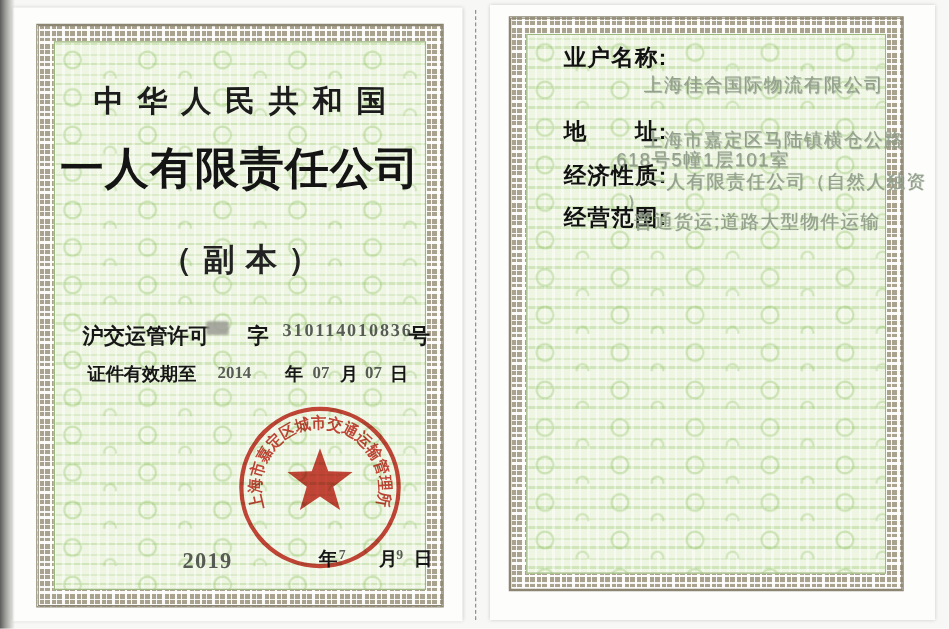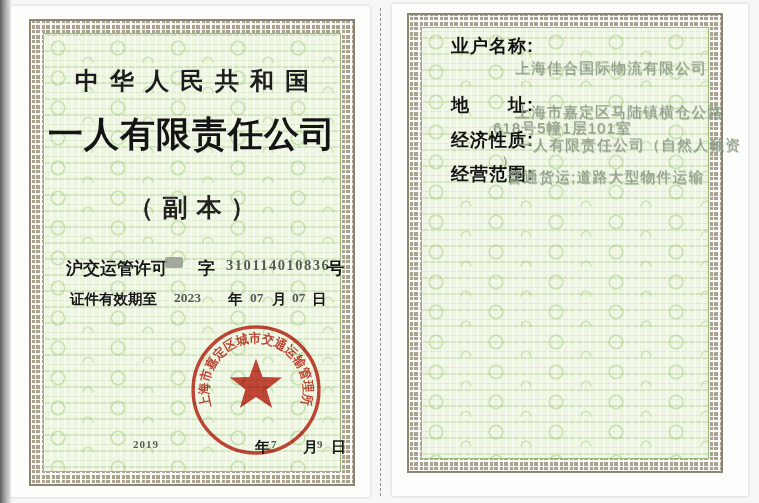--- a/index.html
+++ b/index.html
@@ -95,21 +95,21 @@
   
   .stamp {
     left:144px; top:288px; width:138px; height:138px;
     opacity:0.92; mix-blend-mode:multiply; z-index:3;
   }
   .issuing-label {
     left:131px; top:369px; width:140px; text-align:center;
     font-size:16px; font-weight:700; color:#111; letter-spacing:3px; z-index:4;
   }
   .date-row span { position:absolute; top:0; }
-  .issue-year  { left:90px;  top:2px; font-size:11px; letter-spacing:1px; }
+  .issue-year  { left:103px;  top:2px; font-size:18px; letter-spacing:1px; }
   .issue-y     { left:212px; font-size:15px; }
   .issue-month-char { left:260px; font-size:15px; }
   .issue-m     { left:228px; top:4px; font-size:11px; }
   .issue-d     { left:274px; top:4px; font-size:11px; }
   .issue-day-char   { left:288px; font-size:15px; }
   .date-row .lbl { font-weight:700; }
   
   .flabel {
     position:absolute; left:30px; font-size:18px; font-weight:700;
     color:#121212; letter-spacing:1px; white-space:pre;
@@ -138,21 +138,21 @@
       <div class="abs line-row license-row" style="top:224px;">
         <span class="lbl lic-prefix">沪交运管许可</span>
         <span class="redaction"></span>
         <span class="lbl lic-zi">字</span>
         <span class="printed lic-number">310114010836</span>
         <span class="lbl lic-suffix">号</span>
       </div>
 
       <div class="abs line-row validity-row" style="top:257px;">
         <span class="lbl val-label">证件有效期至</span>
-        <span class="printed val-year">2023</span>
+        <span class="printed val-year">2014</span>
         <span class="lbl val-y">年</span>
         <span class="printed val-month">07</span>
         <span class="lbl val-m">月</span>
         <span class="printed val-day">07</span>
         <span class="lbl val-d">日</span>
       </div>
 
       <svg class="abs stamp" viewBox="0 0 136 136" width="138" height="138">
         <circle cx="68" cy="68" r="62" fill="none" stroke="#c8372a" stroke-width="3.4"></circle>
         <path id="sealArc" d="M 23.8 84.1 A 47 47 0 1 1 112.2 84.1" fill="none"></path>

